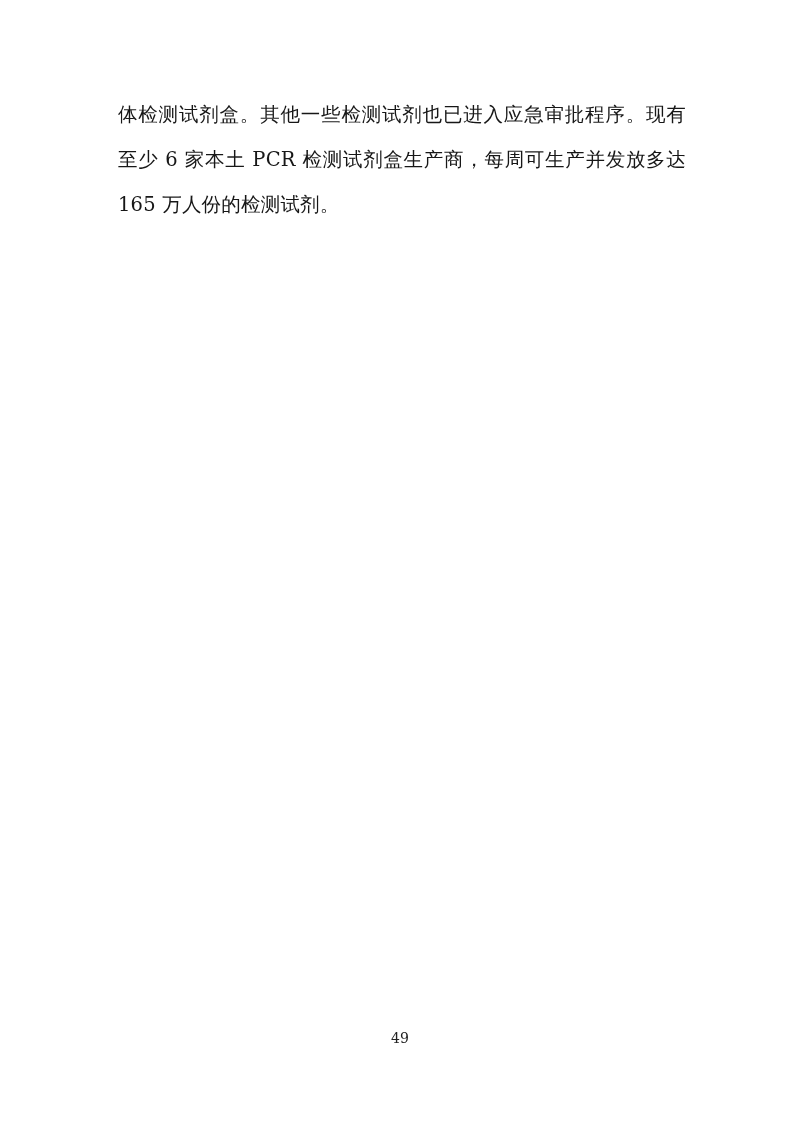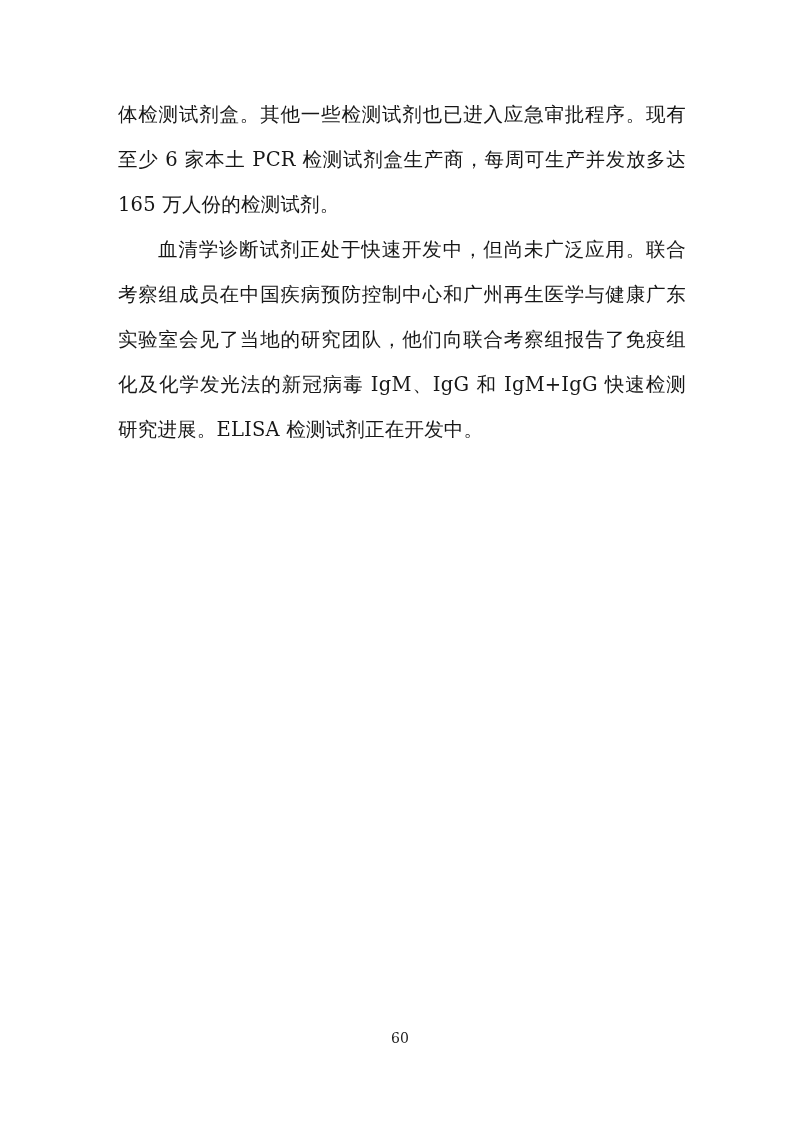--- a/index.html
+++ b/index.html
@@ -48,16 +48,15 @@
     color: #222;
     font-family: "DejaVu Serif", "Liberation Serif", serif;
   }
 </style>
 </head>
 <body>
 
 <div class="page">
   <div class="page-inner">
     <p class="para">体检测试剂盒。其他一些检测试剂也已进入应急审批程序。现有至少 6 家本土 PCR 检测试剂盒生产商，每周可生产并发放多达 165 万人份的检测试剂。</p>
-    <p class="para indent">血清学诊断试剂正处于快速开发中，但尚未广泛应用。联合考察组成员在中国疾病预防控制中心和广州再生医学与健康广东实验室会见了当地的研究团队，他们向联合考察组报告了免疫组化及化学发光法的新冠病毒 IgM、IgG 和 IgM+IgG 快速检测研究进展。ELISA 检测试剂正在开发中。</p>
   </div>
-  <div class="page-number">60</div>
+  <div class="page-number">49</div>
 </div>
 
 </body></html>

